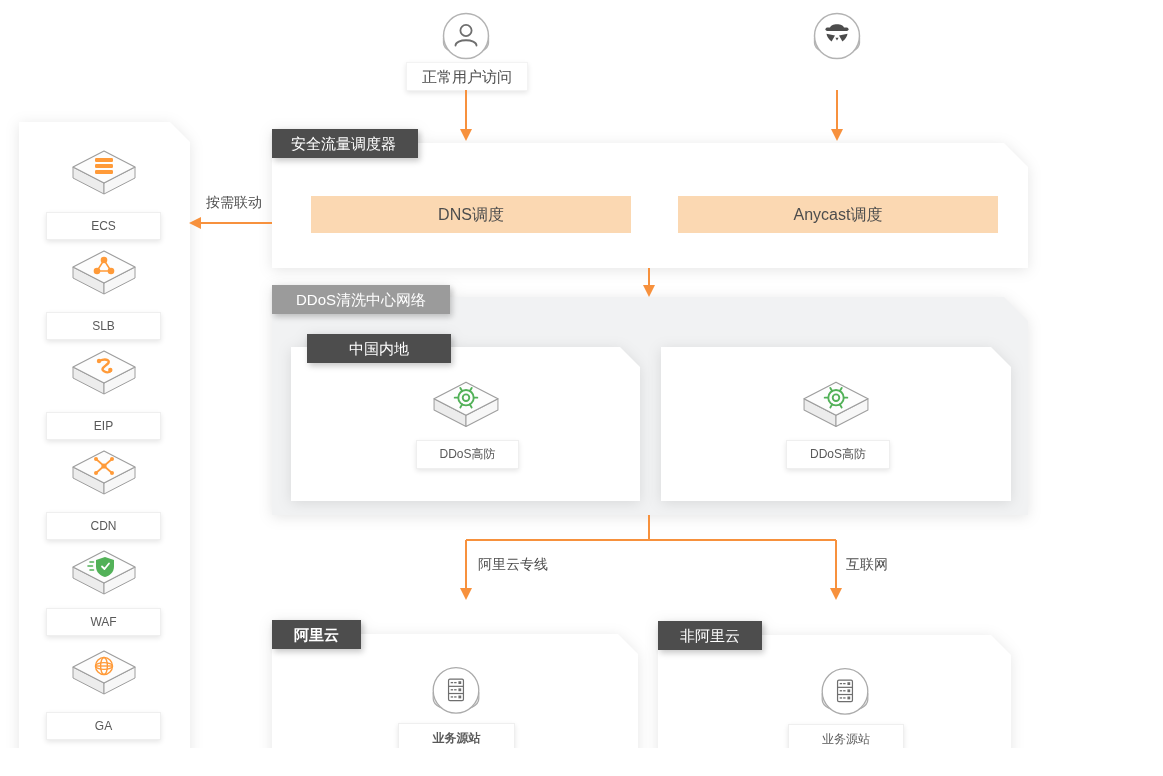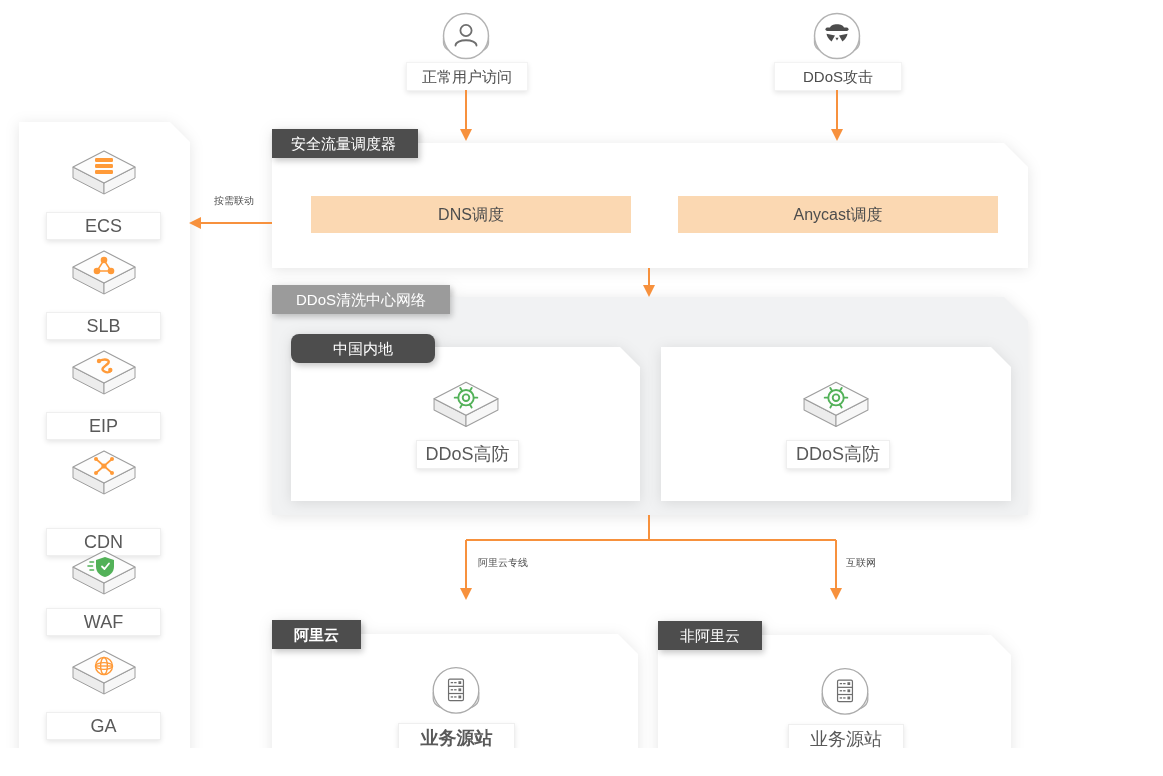--- a/index.html
+++ b/index.html
@@ -14,33 +14,33 @@
   .bevel-sm{clip-path:polygon(0 0, calc(100% - 20px) 0, 100% 20px, 100% 100%, 0 100%);}
   .gray-fill{background:var(--container-bg,#f1f2f3);}
   
   .tag{position:absolute;height:29px;line-height:29px;background:var(--tag-dark,#4d4d4d);
     color:#fff;font-size:15px;padding:0 22px;white-space:nowrap;z-index:6;
     box-shadow:2px 3px 6px rgba(0,0,0,0.22);}
   .tag-gray{background:var(--tag-gray,#9b9b9b);padding:0 24px;text-align:right;}
   .tag-wide{padding:0 42px;}
   
   .chip{position:absolute;background:#fff;border:1px solid #efefef;text-align:center;
-    font-size:18px;color:var(--label-text,#595959);box-shadow:0 2px 5px rgba(0,0,0,0.10);
+    font-size:12px;color:var(--label-text,#595959);box-shadow:0 2px 5px rgba(0,0,0,0.10);
     white-space:nowrap;z-index:4;}
   .chip-top{font-size:15px;color:var(--text-primary,#4d4d4d);line-height:27px;height:27px;border-color:#f3f3f3;}
   .chip-node{line-height:27px;height:27px;}
   
   .mode-bar{position:absolute;height:37px;line-height:37px;background:var(--bar-fill,#fbd8b2);
     text-align:center;font-size:16px;color:var(--text-primary,#4d4d4d);z-index:3;}
   
   #connectors{position:absolute;left:0;top:0;z-index:5;pointer-events:none;}
   #connectors .cline{stroke:var(--accent-orange,#f7913d);stroke-width:2;fill:none;}
   #connectors .chead{fill:var(--accent-orange,#f7913d);}
   
-  .flow-label{position:absolute;font-size:10px;color:var(--text-primary,#4d4d4d);z-index:6;white-space:nowrap;}
+  .flow-label{position:absolute;font-size:14px;color:var(--text-primary,#4d4d4d);z-index:6;white-space:nowrap;}
   .icon-abs{position:absolute;z-index:4;}
   .ic-orange{color:var(--icon-orange,#ff9a38);}
   .ic-green{color:var(--icon-green,#52b158);}
   .defs-hidden{position:absolute;width:0;height:0;overflow:hidden;}
 </style>
 </head>
 <body>
 
 <div id="canvas">
 
@@ -168,21 +168,20 @@
   </svg>
 
   <svg class="icon-abs" style="left:442px;top:12px;width:48px;height:54px;">
       <use href="#cyl-person"></use>
     </svg>
   <div class="chip chip-top" style="left:406px;top:62px;width:120px;">正常用户访问</div>
 
   <svg class="icon-abs" style="left:813px;top:12px;width:48px;height:54px;">
       <use href="#cyl-spy"></use>
     </svg>
-  <div class="chip chip-top" style="left:774px;top:62px;width:126px;">DDoS攻击</div>
 
   <div class="box-wrap" style="left:19px;top:122px;width:171px;height:648px;">
     <div class="bevel-fill bevel-sm"></div>
 
     <svg class="icon-abs ic-orange" style="left:52px;top:28px;width:66px;height:52px;">
         <use href="#cube"></use>
         <use href="#g-ecs"></use>
       </svg>
     <div class="chip" style="left:27px;top:90px;width:113px;line-height:26px;height:26px;">ECS</div>
 
@@ -195,21 +194,21 @@
     <svg class="icon-abs ic-orange" style="left:52px;top:228px;width:66px;height:52px;">
         <use href="#cube"></use>
         <use href="#g-eip"></use>
       </svg>
     <div class="chip" style="left:27px;top:290px;width:113px;line-height:26px;height:26px;">EIP</div>
 
     <svg class="icon-abs ic-orange" style="left:52px;top:328px;width:66px;height:52px;">
         <use href="#cube"></use>
         <use href="#g-cdn"></use>
       </svg>
-    <div class="chip" style="left:27px;top:406px;width:113px;line-height:26px;height:26px;">CDN</div>
+    <div class="chip" style="left:27px;top:390px;width:113px;line-height:26px;height:26px;">CDN</div>
 
     <svg class="icon-abs ic-green" style="left:52px;top:428px;width:66px;height:52px;">
         <use href="#cube"></use>
         <use href="#g-waf"></use>
       </svg>
     <div class="chip" style="left:27px;top:486px;width:113px;line-height:26px;height:26px;">WAF</div>
 
     <svg class="icon-abs ic-orange" style="left:52px;top:528px;width:66px;height:52px;">
         <use href="#cube"></use>
         <use href="#g-ga"></use>
@@ -225,21 +224,21 @@
     <div class="mode-bar" style="left:406px;top:53px;width:320px;">Anycast调度</div>
     <div class="mode-bar" style="left:39px;top:53px;width:320px;">DNS调度</div>
   </div>
 
   <div class="box-wrap" style="left:272px;top:297px;width:756px;height:218px;">
     <div class="bevel-fill gray-fill"></div>
     <div class="tag tag-gray" style="left:0;top:-12px;">DDoS清洗中心网络</div>
 
     <div class="box-wrap" style="left:19px;top:50px;width:349px;height:154px;">
       <div class="bevel-fill bevel-sm"></div>
-      <div class="tag tag-wide" style="left:0;top:-13px;border-radius:8px;">中国内地</div>
+      <div class="tag tag-wide" style="left:16px;top:-13px;">中国内地</div>
       <svg class="icon-abs ic-green" style="left:141px;top:34px;width:68px;height:54px;">
           <use href="#cube"></use>
           <use href="#g-gear"></use>
         </svg>
       <div class="chip chip-node" style="left:125px;top:93px;width:101px;">DDoS高防</div>
     </div>
 
     <div class="box-wrap" style="left:389px;top:50px;width:350px;height:154px;">
       <div class="bevel-fill bevel-sm"></div>
       <svg class="icon-abs ic-green" style="left:141px;top:34px;width:68px;height:54px;">

